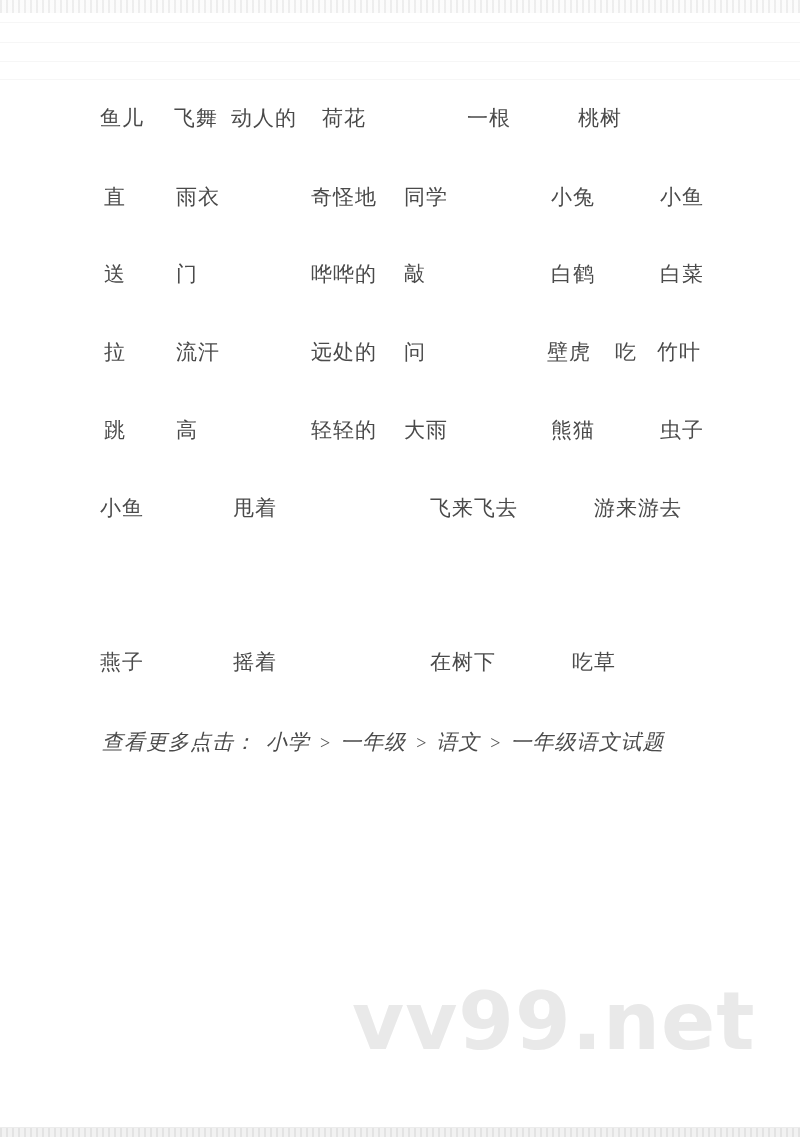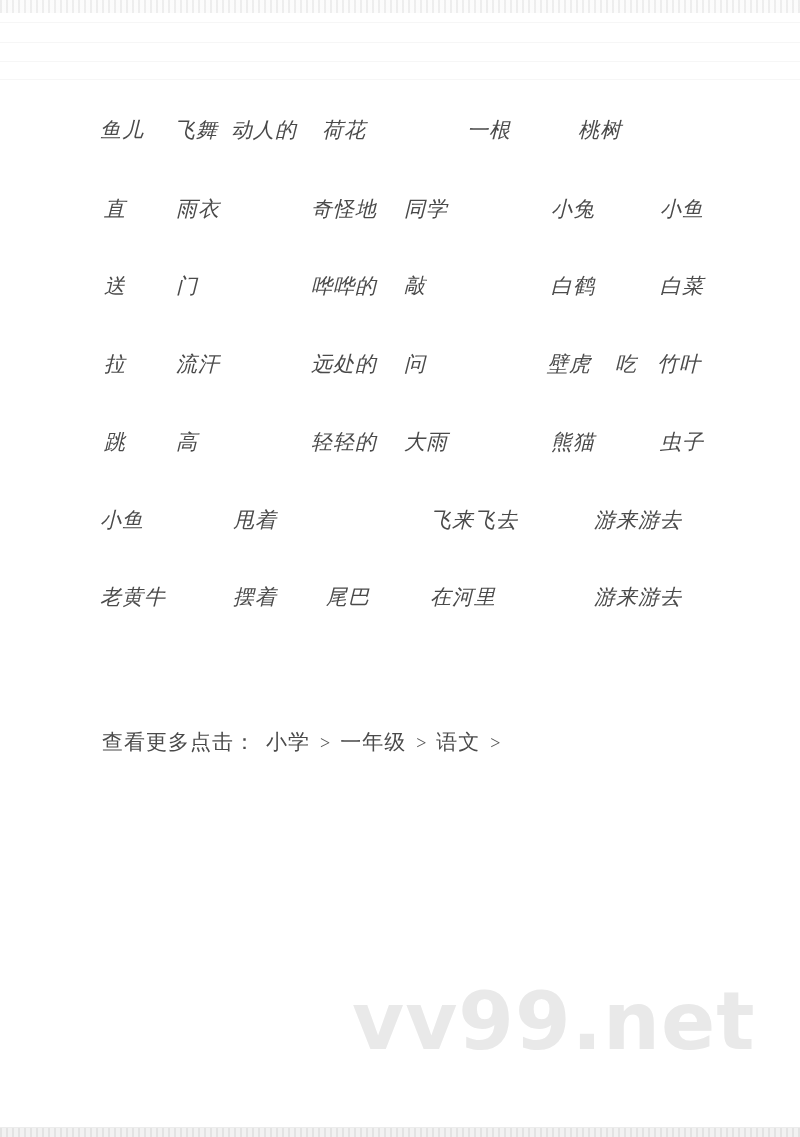--- a/index.html
+++ b/index.html
@@ -17,34 +17,33 @@
     background:repeating-linear-gradient(90deg,#e9e9e9 0px,#e9e9e9 2px,#fbfbfb 2px,#fbfbfb 6px);
   }
   .edge-strip.top{top:0;height:13px;opacity:.8;}
   .edge-strip.bottom{bottom:0;height:9px;background:
     repeating-linear-gradient(90deg,#e3e3e3 0px,#e3e3e3 2px,#f2f2f2 2px,#f2f2f2 6px);
     border-top:1px solid #ececec;}
   .hairline{position:absolute;left:0;width:800px;height:1px;background:#f6f6f6;}
   
   .word-row{position:absolute;left:0;width:800px;height:26px;}
   .word{
-    position:absolute;top:12px;
+    position:absolute;top:0;
     font-size:21px;line-height:24px;
     letter-spacing:1px;
     color:#4a4a4a;
     white-space:nowrap;
-    font-style:italic;
   }
   
   .footer-line{
     position:absolute;left:102px;top:729px;
     display:flex;align-items:baseline;column-gap:10px;
     font-size:21px;line-height:26px;color:#4a4a4a;white-space:nowrap;
   }
-  .footer-line .crumb{letter-spacing:1px;}
+  .footer-line .crumb{letter-spacing:1px;font-style:italic;}
   .footer-line .sep{font-size:18px;color:#555;}
   
   .watermark{
     position:absolute;left:352px;top:982px;
     font-family:"DejaVu Sans","Liberation Sans",sans-serif;
     font-weight:bold;font-size:80px;line-height:80px;
     letter-spacing:1px;
     color:#e9e9e9;
     user-select:none;
   }
@@ -108,33 +107,33 @@
     <span class="word" style="left:660px">虫子</span>
   </div>
 
   <div class="word-row" style="top:496px">
     <span class="word" style="left:100px">小鱼</span>
     <span class="word" style="left:233px">甩着</span>
     <span class="word" style="left:430px">飞来飞去</span>
     <span class="word" style="left:594px">游来游去</span>
   </div>
 
-  <div class="word-row" style="top:573px">
-    <span class="word" style="left:100px">老黄牛</span>
-    <span class="word" style="left:233px">摆着</span>
-    <span class="word" style="left:326px">尾巴</span>
-    <span class="word" style="left:430px">在河里</span>
-    <span class="word" style="left:594px">游来游去</span>
+
+  <div class="word-row" style="top:650px">
+    <span class="word" style="left:100px">燕子</span>
+    <span class="word" style="left:233px">摇着</span>
+    <span class="word" style="left:430px">在树下</span>
+    <span class="word" style="left:572px">吃草</span>
   </div>
-
 
   <div class="footer-line">
     <span class="crumb">查看更多点击：</span>
     <span class="crumb">小学</span>
     <span class="sep">&gt;</span>
     <span class="crumb">一年级</span>
     <span class="sep">&gt;</span>
     <span class="crumb">语文</span>
     <span class="sep">&gt;</span>
+    <span class="crumb">一年级语文试题</span>
   </div>
 
   <div class="edge-strip bottom"></div>
 </div>
 
 </body></html>

